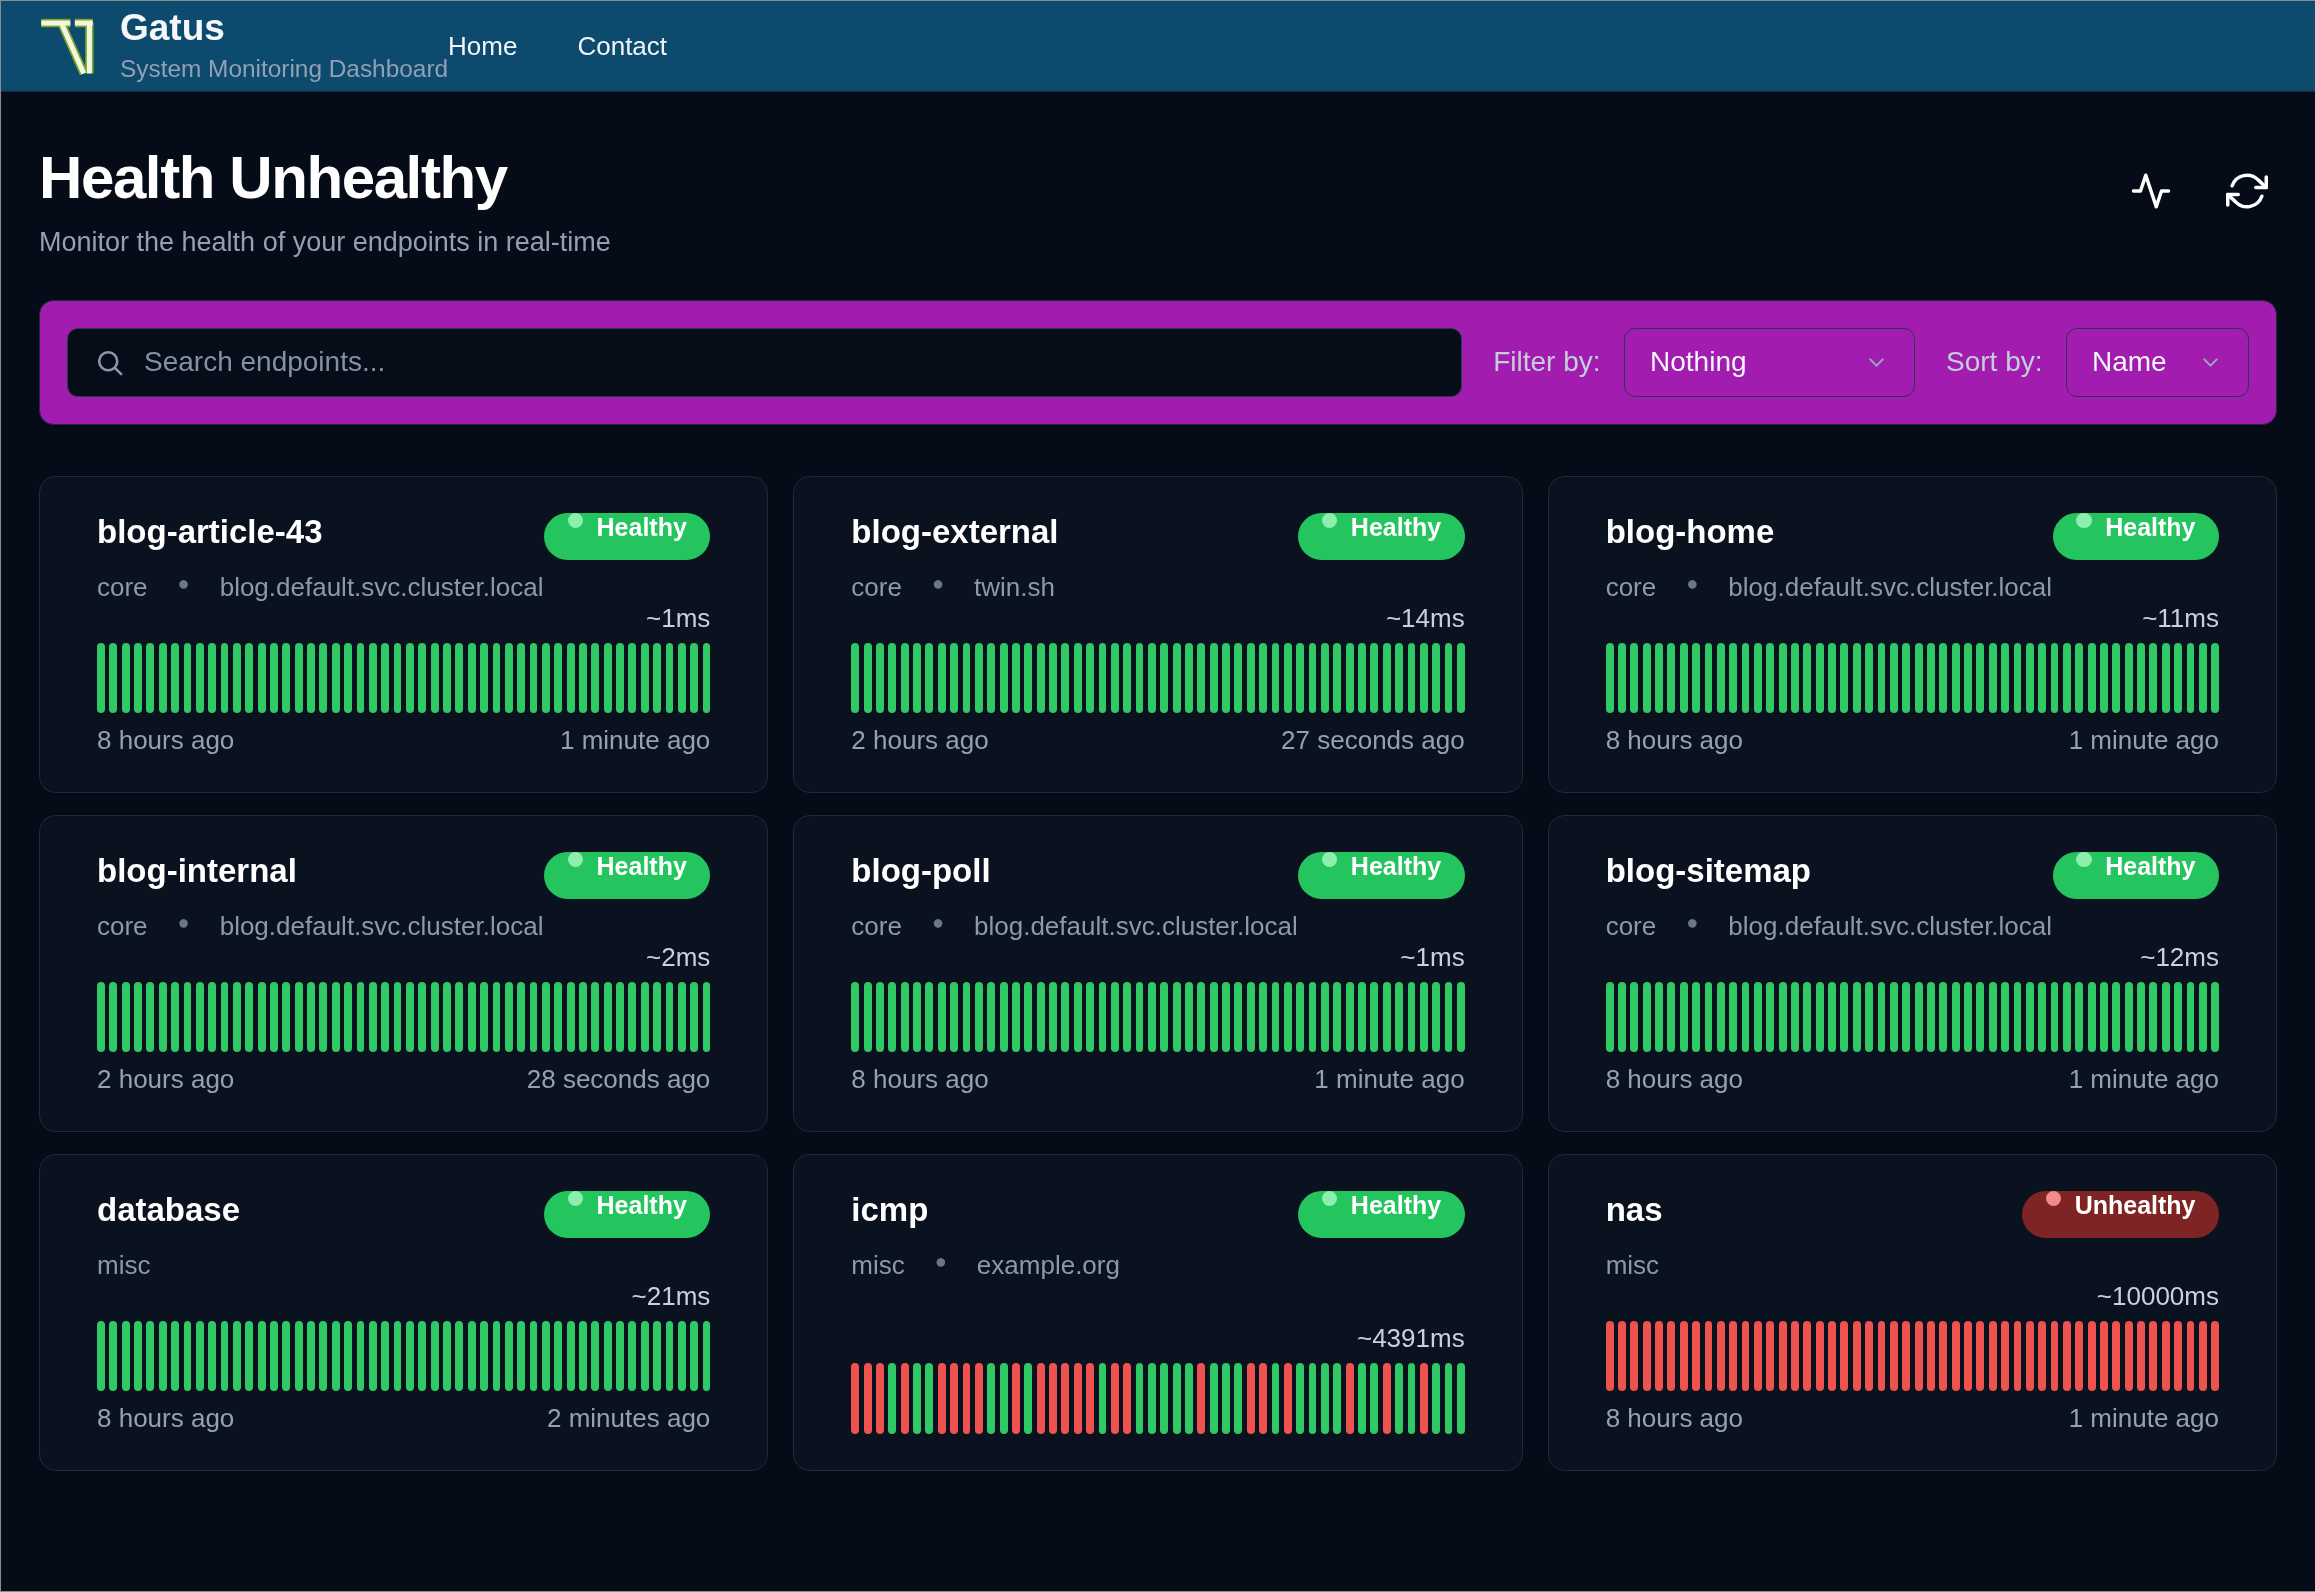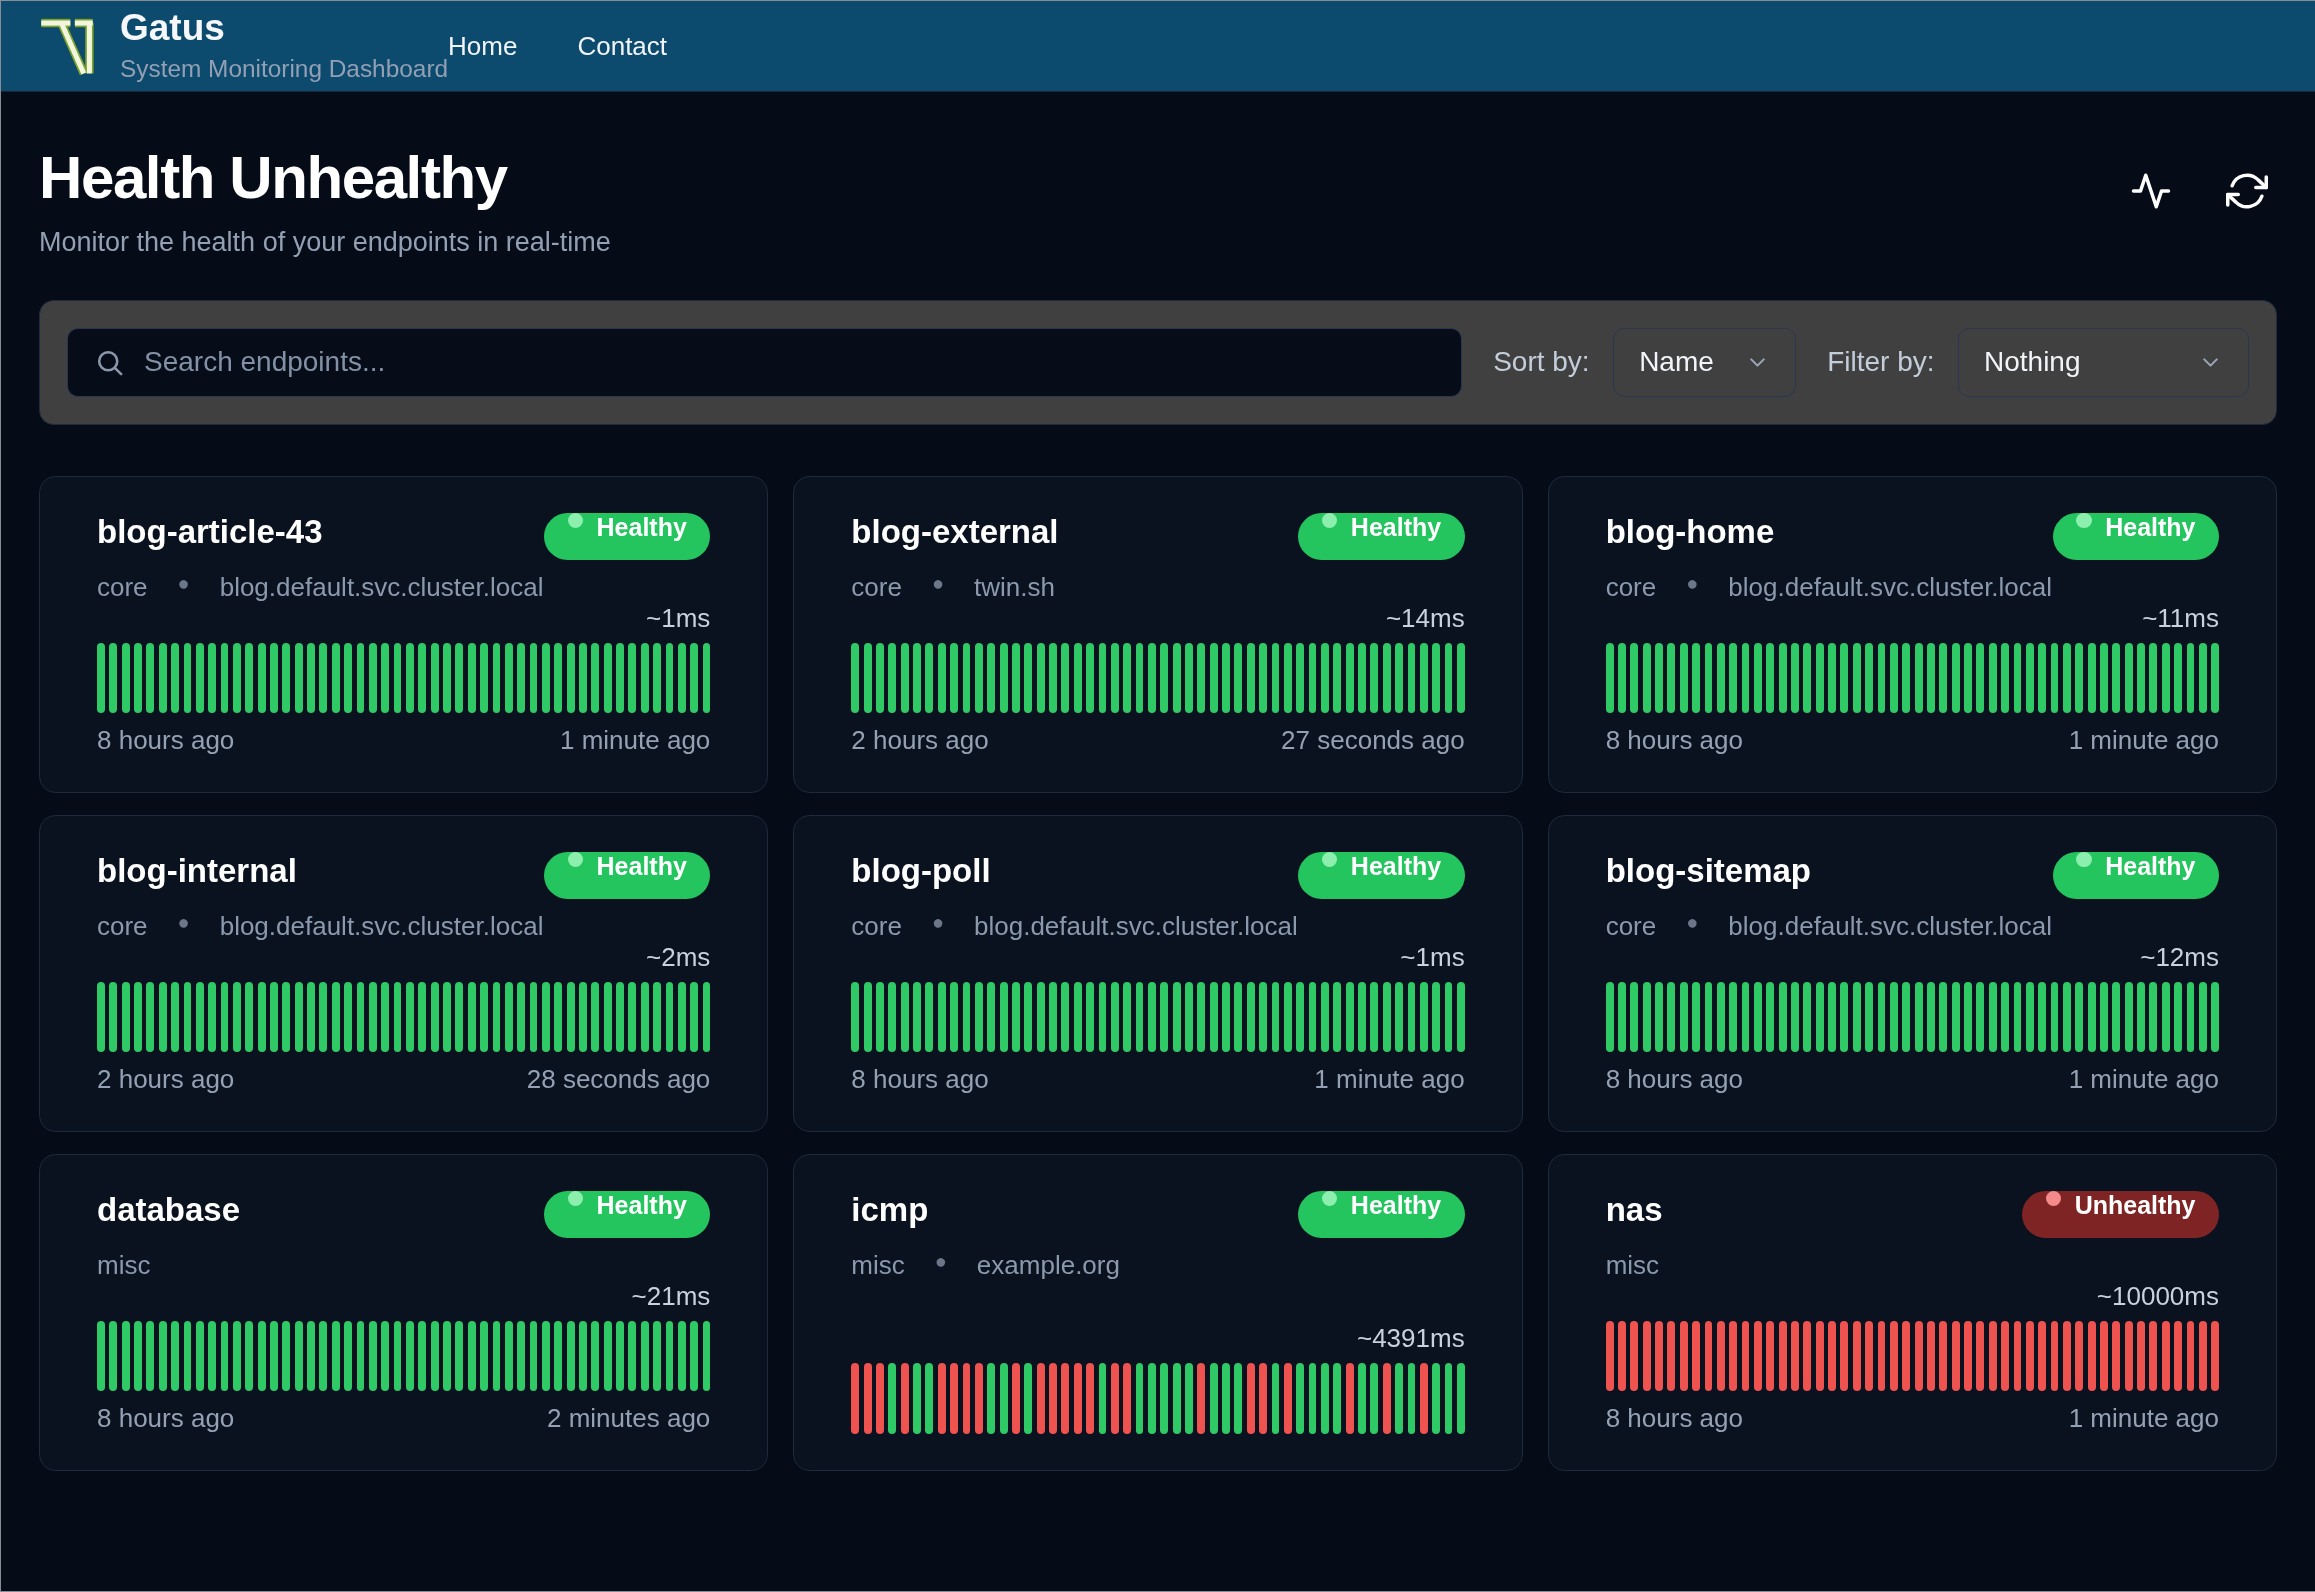--- a/index.html
+++ b/index.html
@@ -20,21 +20,21 @@
   nav{display:flex;gap:60px}
   nav a{color:#f1f5f9;font-size:26px;font-weight:500;text-decoration:none;cursor:pointer}
   
   main{padding:0 38px}
   .page-head{display:flex;justify-content:space-between;align-items:flex-start;margin-top:51px}
   h1{margin:0;font-size:60px;font-weight:700;color:#ffffff;letter-spacing:-1.4px}
   .page-sub{margin:14.5px 0 0;font-size:27px;color:#93a0b4}
   .head-actions{display:flex;gap:54px;margin-top:27px;margin-right:9px}
   .icon-btn{background:none;border:none;padding:0;cursor:pointer;color:#fff;line-height:0}
   
-  .toolbar{margin-top:42px;background:#404040;border:0.9px solid #1e2a3d;border-radius:14.5px;
+  .toolbar{margin-top:42px;background:#a21caf;border:0.9px solid #1e2a3d;border-radius:14.5px;
     padding:27px;display:flex;align-items:center;gap:31px}
   .search-wrap{flex:1;position:relative;display:flex;align-items:center}
   .search-wrap .s-icon{position:absolute;left:27px;line-height:0}
   input{width:100%;height:69px;background:#060c18;border:0.9px solid #2a3750;border-radius:11px;
     color:#e2e8f0;font-size:28px;padding:0 18px 0 76px;box-sizing:border-box;font-family:inherit}
   input::placeholder{color:#8391a6}
   .ctl-label{font-size:28px;color:#c4cdda;white-space:nowrap}
   .control{display:flex;align-items:center;gap:23.5px}
   .select{display:flex;align-items:center;justify-content:space-between;gap:18px;height:69px;
     border:0.9px solid #2a3750;background:transparent;border-radius:11px;padding:0 25px;
@@ -122,41 +122,41 @@
     <div class="search-wrap">
       <span class="s-icon">
         <svg width="31" height="31" viewBox="0 0 24 24" fill="none" stroke="#8a97ab" stroke-width="2" stroke-linecap="round">
           <circle cx="11" cy="11" r="7"></circle>
             <line x1="16.5" y1="16.5" x2="21" y2="21"></line>
         </svg>
       </span>
       <input placeholder="Search endpoints..." style="">
     </div>
     <div class="control">
+      <span class="ctl-label">Filter by:</span>
+      <button class="select filter">
+        <span>Nothing</span>
+        <span class="chev">
+          <svg width="25" height="25" viewBox="0 0 24 24" fill="none" stroke="#9aa7b8" stroke-width="2" stroke-linecap="round" stroke-linejoin="round">
+              <polyline points="6 9 12 15 18 9"></polyline>
+            </svg>
+        </span>
+      </button>
+    </div>
+    <div class="control">
       <span class="ctl-label">Sort by:</span>
       <button class="select sort">
         <span>Name</span>
         <span class="chev">
           <svg width="25" height="25" viewBox="0 0 24 24" fill="none" stroke="#9aa7b8" stroke-width="2" stroke-linecap="round" stroke-linejoin="round">
               <polyline points="6 9 12 15 18 9"></polyline>
             </svg>
         </span>
       </button>
     </div>
-    <div class="control">
-      <span class="ctl-label">Filter by:</span>
-      <button class="select filter">
-        <span>Nothing</span>
-        <span class="chev">
-          <svg width="25" height="25" viewBox="0 0 24 24" fill="none" stroke="#9aa7b8" stroke-width="2" stroke-linecap="round" stroke-linejoin="round">
-              <polyline points="6 9 12 15 18 9"></polyline>
-            </svg>
-        </span>
-      </button>
-    </div>
   </div>
 
   <div class="grid" id="grid">
   <article class="card">
     <div class="card-top">
       <h2 class="card-name">blog-article-43</h2>
       <span class="badge healthy">
         <span class="dot"></span>
         <span class="badge-label">Healthy</span>
       </span>

